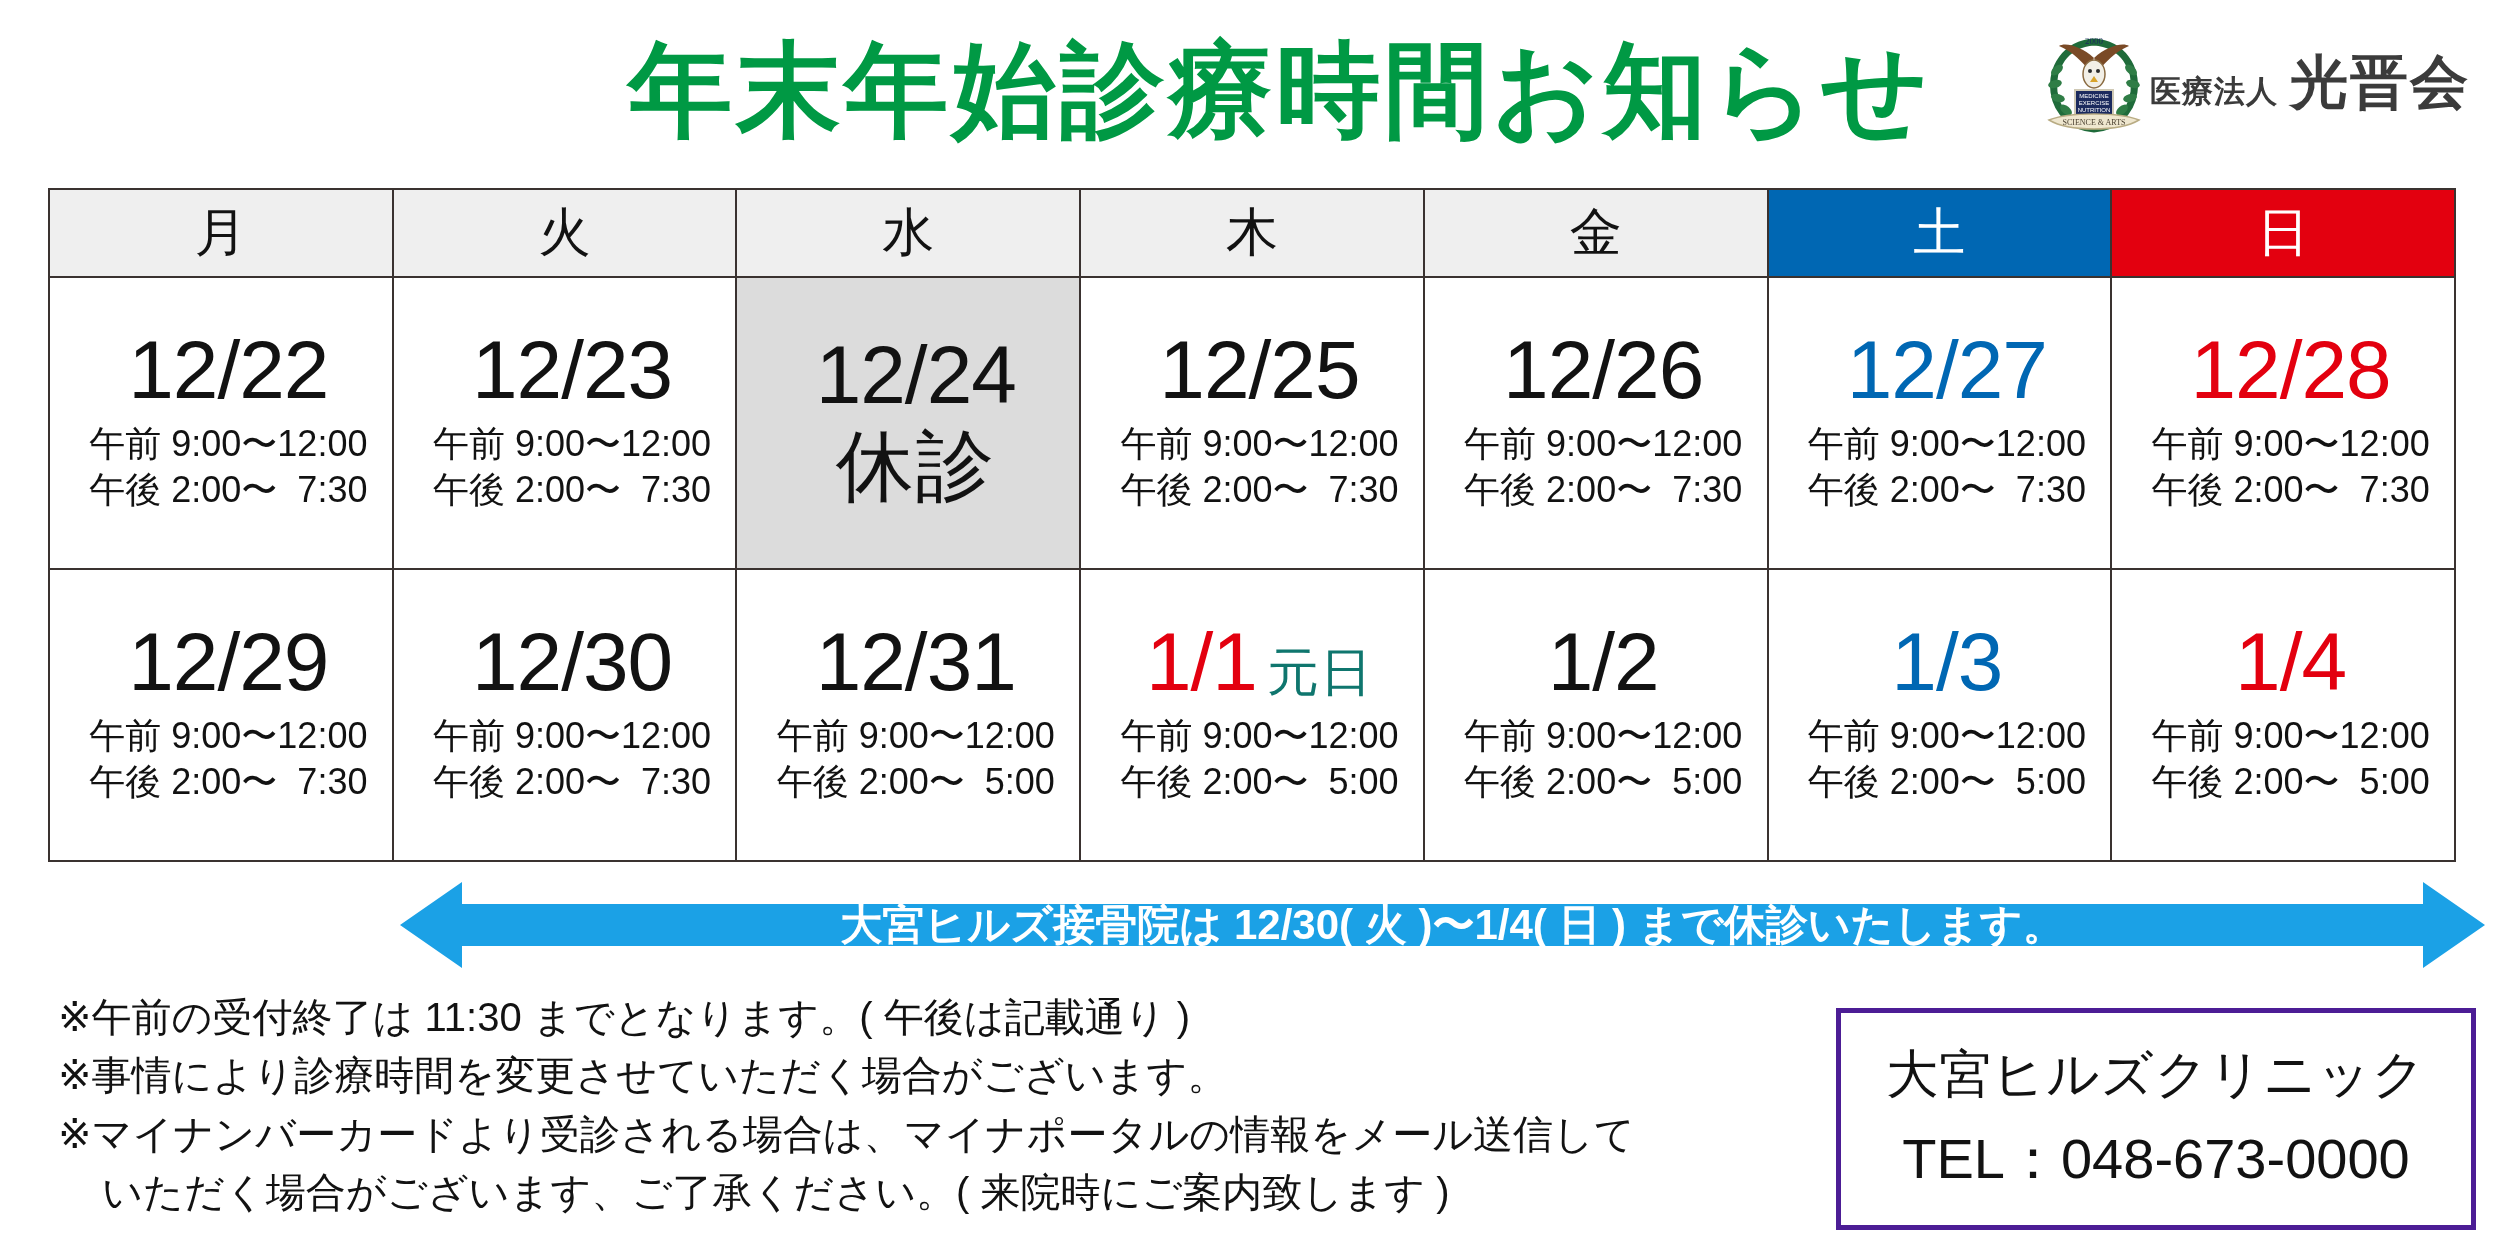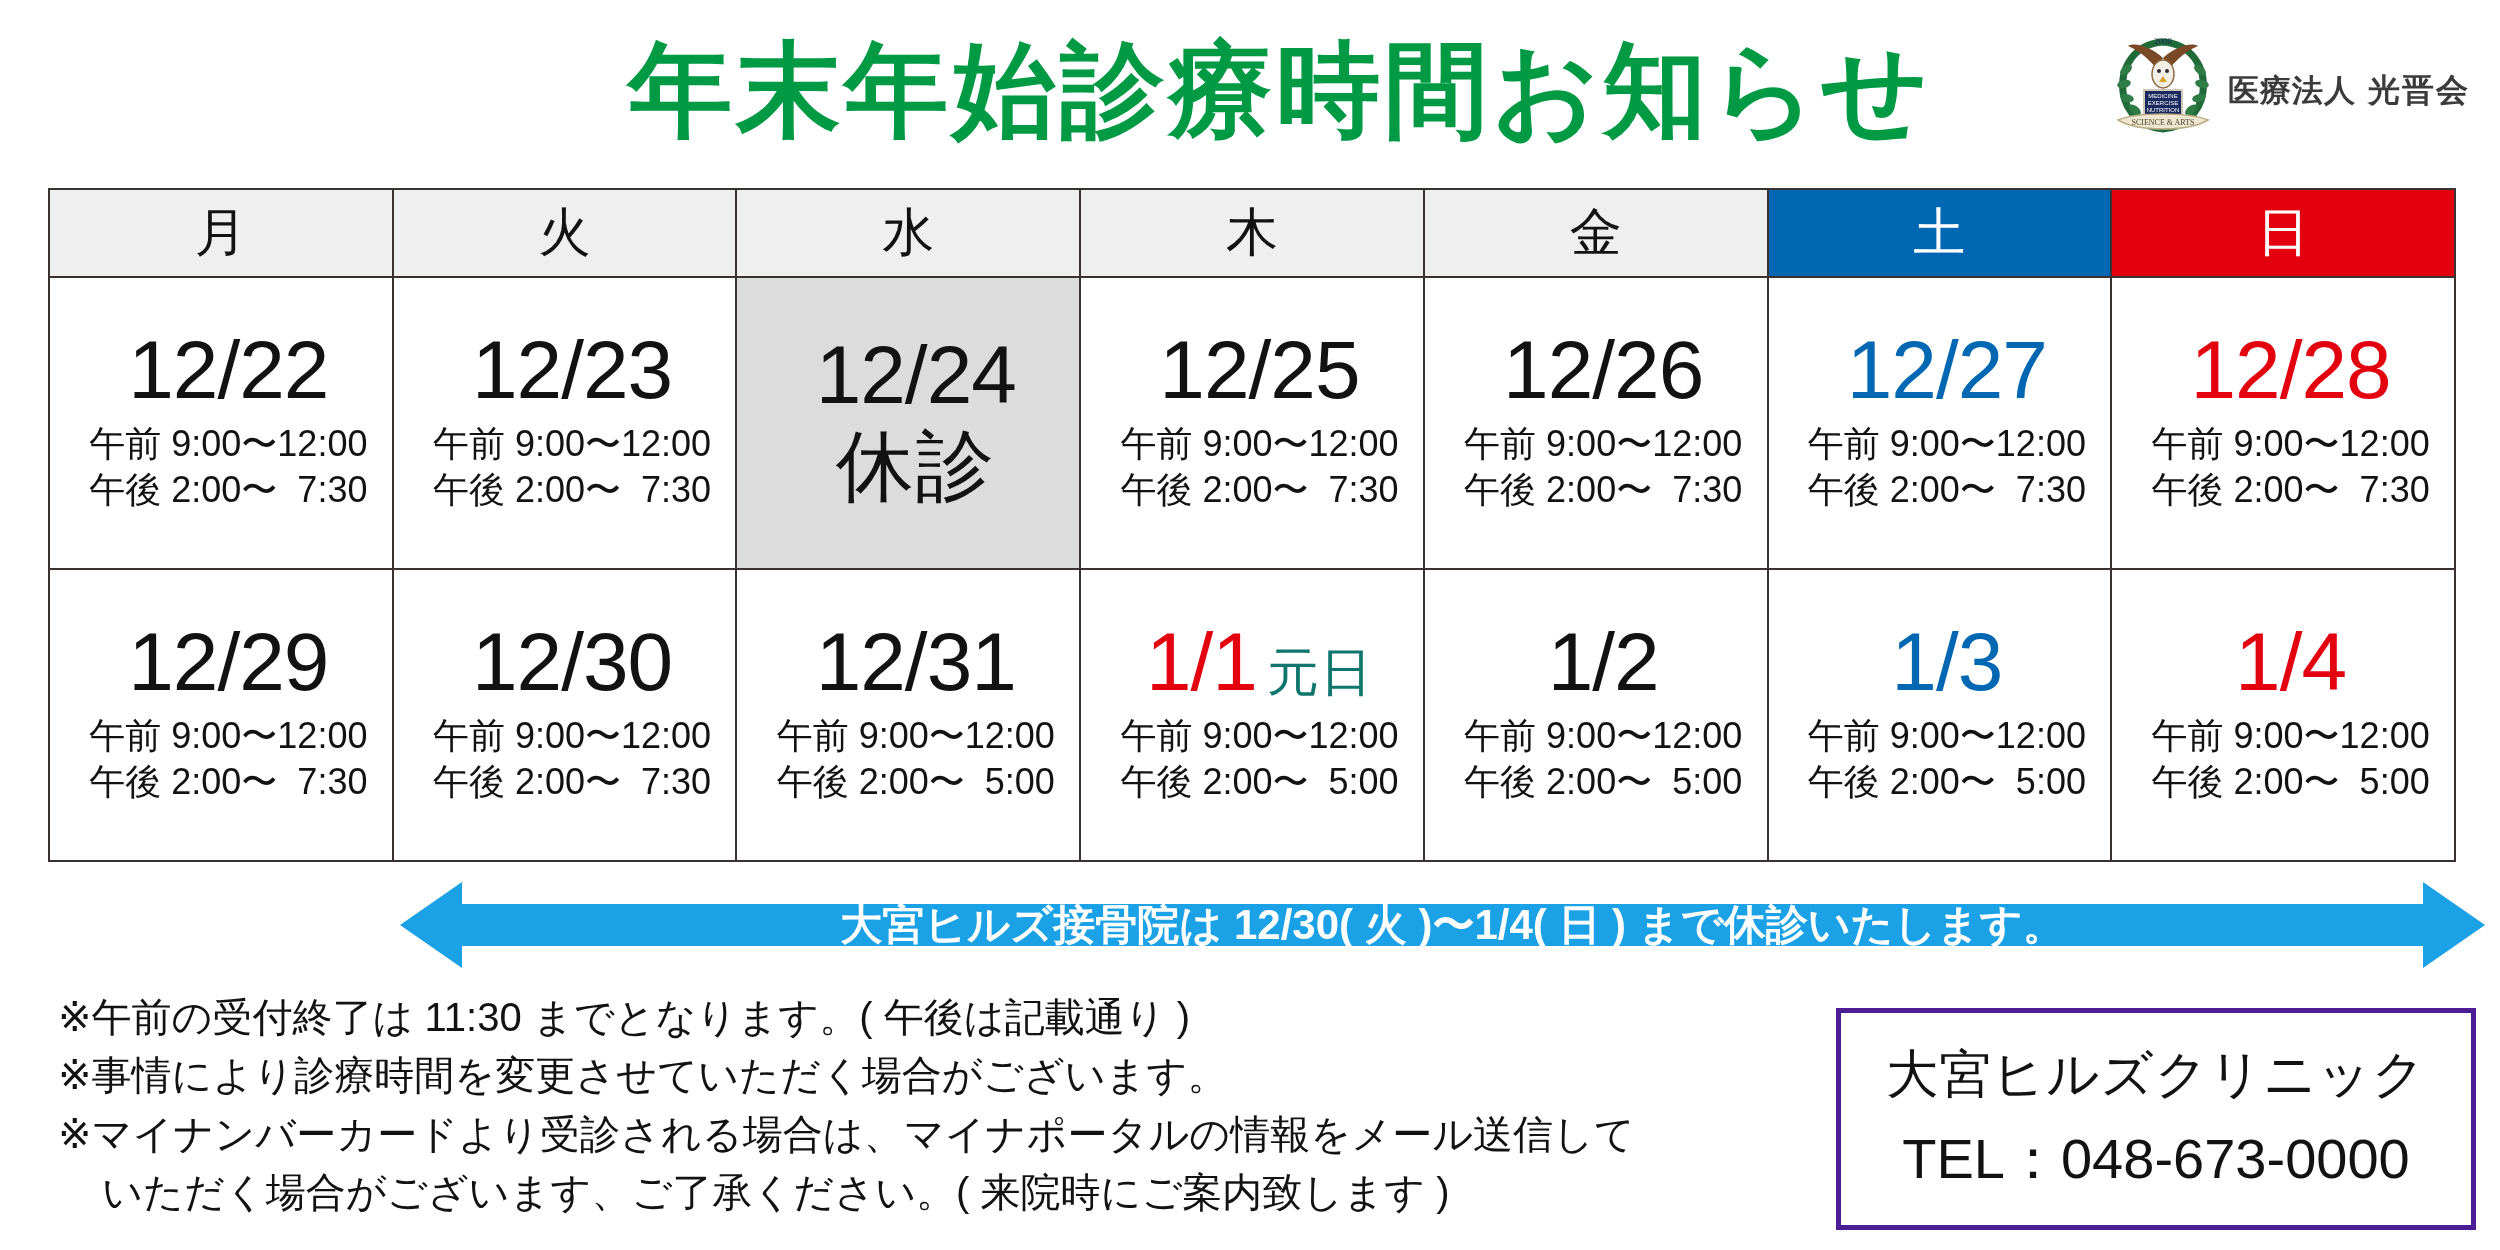--- a/index.html
+++ b/index.html
@@ -40,21 +40,21 @@
     white-space: nowrap;
     margin-left: 60px;
   }
 
   .brand {
     position: absolute;
     right: 30px;
     top: 28px;
     display: flex;
     align-items: center;
-    gap: 10px;
+    gap: 1px;
   }
 
   .brand-emblem {
     width: 110px;
     height: 110px;
     position: relative;
     flex: none;
   }
 
   .brand-name {
@@ -64,21 +64,21 @@
     color: #3b3b3b;
     white-space: nowrap;
   }
   .brand-name .corp {
     font-size: 31px;
     font-weight: bold;
     letter-spacing: 1px;
     margin-top: 16px;
   }
   .brand-name .kai {
-    font-size: 32px;
+    font-size: 58px;
     font-weight: bold;
     letter-spacing: 2px;
   }
 
   
   .schedule {
     position: absolute;
     left: 48px;
     top: 188px;
     width: 2408px;

